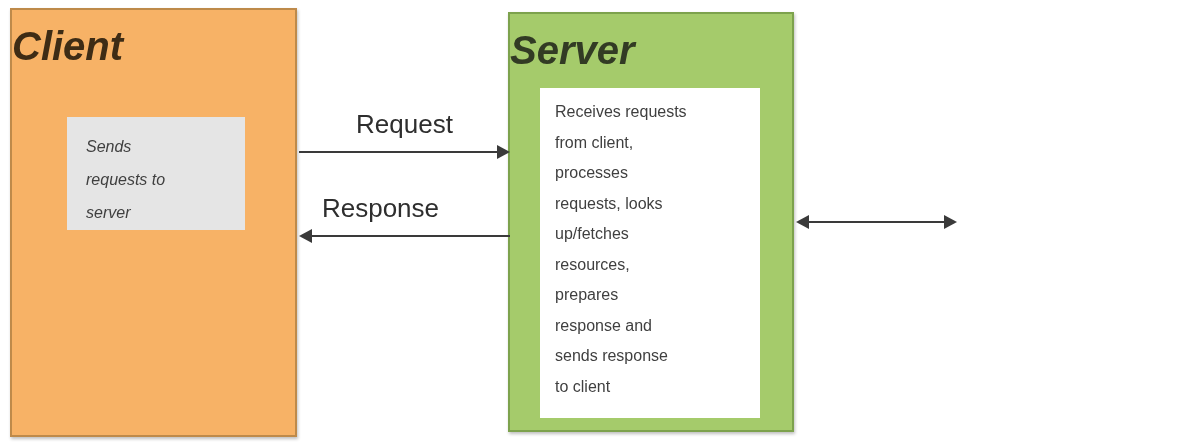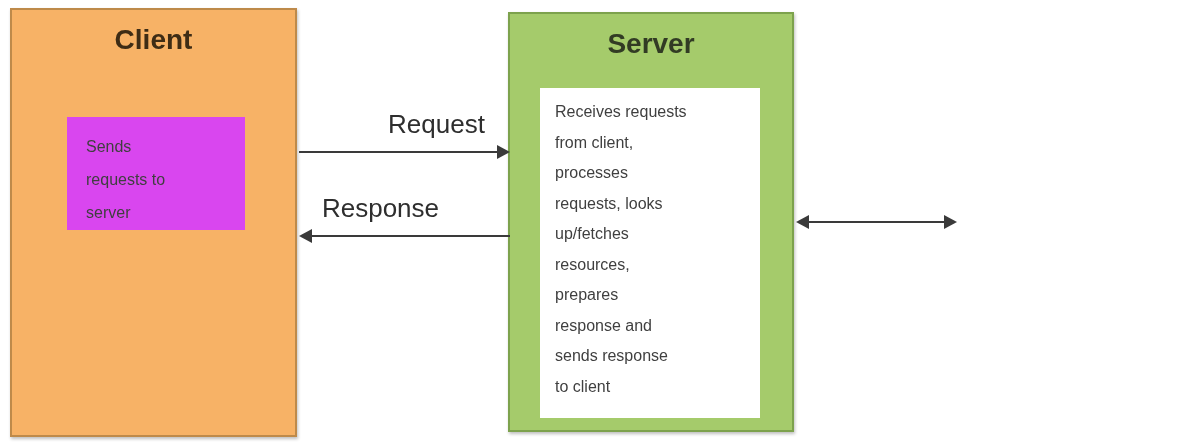--- a/index.html
+++ b/index.html
@@ -11,25 +11,25 @@
     font-family: "Liberation Sans", sans-serif;
     overflow: hidden;
   }
   .node {
     position: absolute;
     border: 2px solid transparent;
     box-sizing: border-box;
     box-shadow: 1px 2px 3px rgba(0,0,0,0.25);
   }
   .node-title {
-    text-align: center;
     font-weight: bold;
-    font-size: 28px;
+    font-size: 40px;
     padding-top: 14px;
     letter-spacing: 0px;
+    font-style: italic;
   }
   .inner-box {
     position: absolute;
     background: #ffffff;
     box-sizing: border-box;
     color: #3F3F3F;
     font-size: 16px;
     white-space: pre-line;
   }
   #client-inner {
@@ -68,32 +68,32 @@
   #request-arrow  { left: 299px; top: 151px; width: 198px; }
   #response-arrow { left: 312px; top: 235px; width: 198px; }
   #server-resources-arrow { left: 809px; top: 221px; width: 135px; }
 
   .arrow-label {
     position: absolute;
     text-align: center;
     font-size: 26px;
     color: #2E2E2E;
   }
-  #request-label  { left: 299px; top: 109px; width: 211px; margin-left: 32px; }
+  #request-label  { left: 299px; top: 109px; width: 211px; }
   #response-label { left: 297px; top: 193px; width: 167px; }
 </style>
 </head>
 <body>
 
 <div id="canvas">
 
   <div class="node" id="client-box" style="background-color: rgb(247, 178, 102); border-color: rgb(190, 138, 74);">
     <div class="node-title" style="color: rgb(62, 44, 21);">Client</div>
   </div>
-  <div class="inner-box" id="client-inner" style="color: rgb(63, 63, 63); background-color: #d946ef;">Sends
+  <div class="inner-box" id="client-inner" style="color: rgb(63, 63, 63); background-color: #e5e5e5; font-style: italic;">Sends
 requests to
 server</div>
 
   <div class="node" id="server-box" style="background-color: rgb(165, 203, 107); border-color: rgb(125, 162, 77);">
     <div class="node-title" style="color: rgb(50, 59, 36);">Server</div>
   </div>
   <div class="inner-box" id="server-inner" style="color: rgb(63, 63, 63); background-color: rgb(255, 255, 255);">Receives requests
 from client,
 processes
 requests, looks

